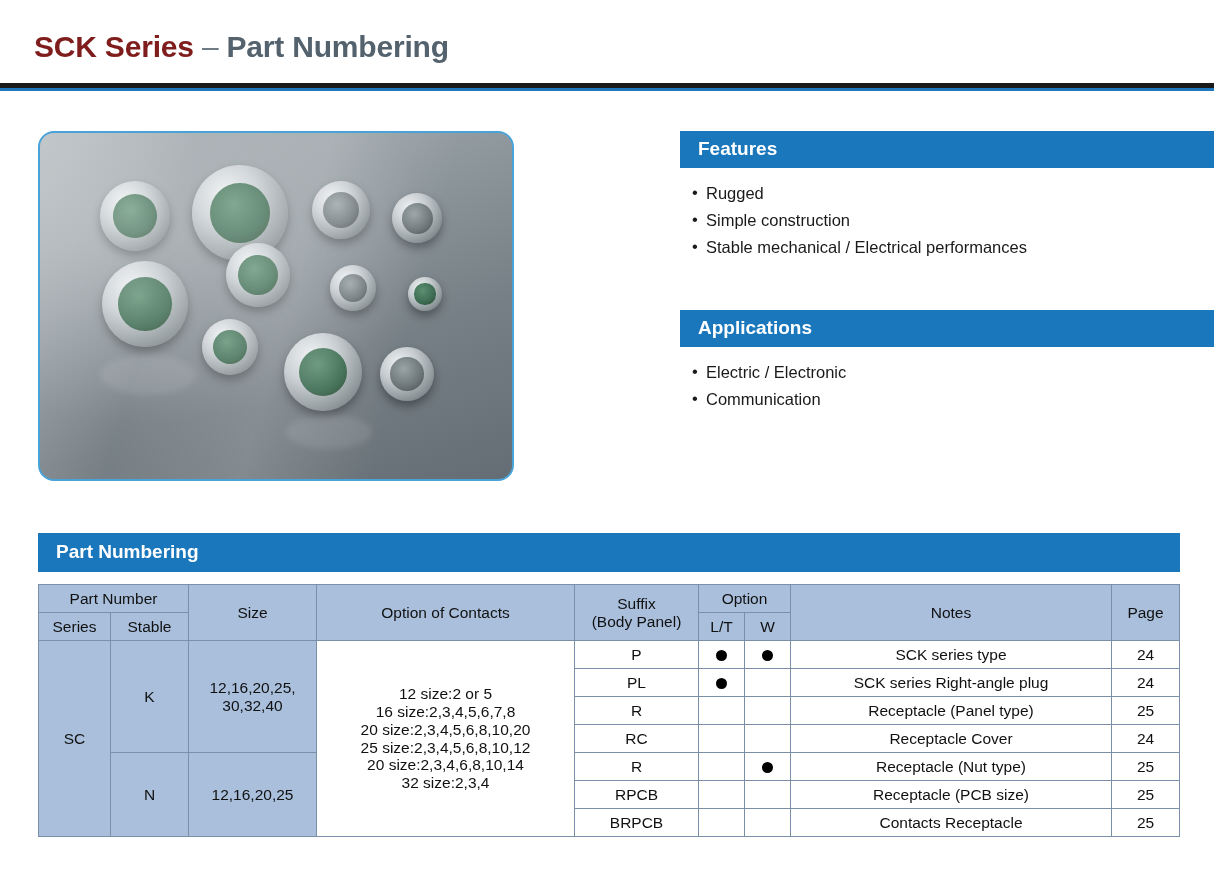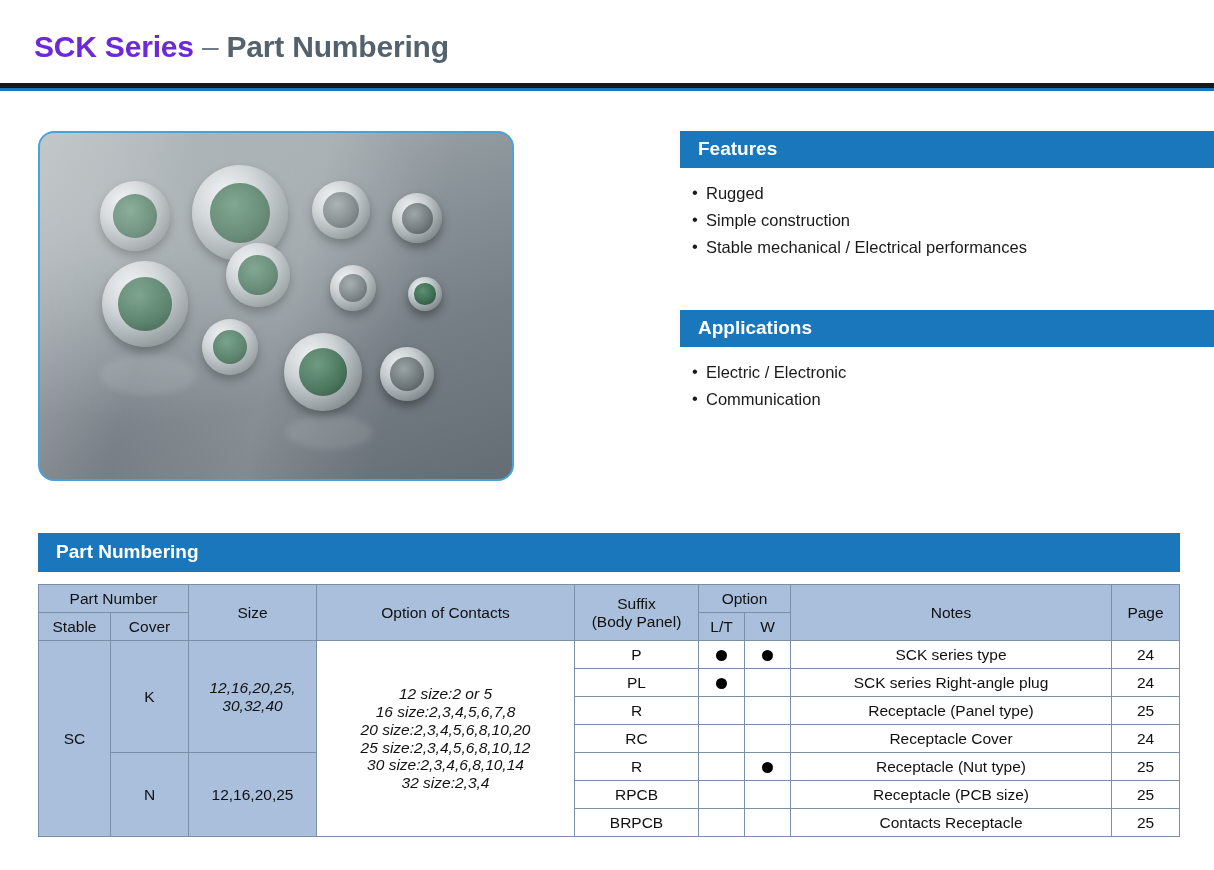--- a/index.html
+++ b/index.html
@@ -20,21 +20,21 @@
   .page-header {
     padding: 30px 0 0 34px;
   }
   .page-title {
     font-size: 30px;
     font-weight: bold;
     line-height: 1.1;
     letter-spacing: -0.2px;
   }
   .title-main {
-    color: #6d28d9;
+    color: #7f1d1d;
   }
   .title-dash {
     color: #6f7b85;
     font-weight: normal;
   }
   .title-sub {
     color: #53626d;
   }
   .header-rule {
     margin-top: 20px;
@@ -200,21 +200,20 @@
   .dot {
     display: inline-block;
     width: 11px;
     height: 11px;
     border-radius: 50%;
     background: #000000;
     vertical-align: middle;
   }
   .multiline {
     line-height: 1.25;
-    font-style: italic;
   }
 </style>
 </head>
 <body>
 
 <div class="page-header">
   <div class="page-title">
     <span class="title-main">SCK Series</span>
     <span class="title-dash">–</span>
     <span class="title-sub">Part Numbering</span>
@@ -310,40 +309,40 @@
         <th rowspan="2">Option of Contacts</th>
         <th rowspan="2">
           <div>Suffix</div>
           <div>(Body Panel)</div>
         </th>
         <th colspan="2">Option</th>
         <th rowspan="2">Notes</th>
         <th rowspan="2">Page</th>
       </tr>
       <tr>
+        <th>Series</th>
         <th>Stable</th>
-        <th>Cover</th>
         <th>L/T</th>
         <th>W</th>
       </tr>
     </thead>
     <tbody>
       <tr>
         <td class="cell-blue" rowspan="7">SC</td>
         <td class="cell-blue" rowspan="4">K</td>
         <td class="cell-blue multiline" rowspan="4">
           <div style="white-space:pre-line">12,16,20,25,
 30,32,40</div>
         </td>
         <td class="cell-white multiline" rowspan="7">
           <div>12 size:2 or 5</div>
           <div>16 size:2,3,4,5,6,7,8</div>
           <div>20 size:2,3,4,5,6,8,10,20</div>
           <div>25 size:2,3,4,5,6,8,10,12</div>
-          <div>30 size:2,3,4,6,8,10,14</div>
+          <div>20 size:2,3,4,6,8,10,14</div>
           <div>32 size:2,3,4</div>
         </td>
         <td class="cell-white">P</td>
         <td class="cell-white"><span class="dot"></span></td>
         <td class="cell-white"><span class="dot"></span></td>
         <td class="cell-white">SCK series type</td>
         <td class="cell-white">24</td>
       </tr>
       <tr>
         <td class="cell-white">PL</td>

